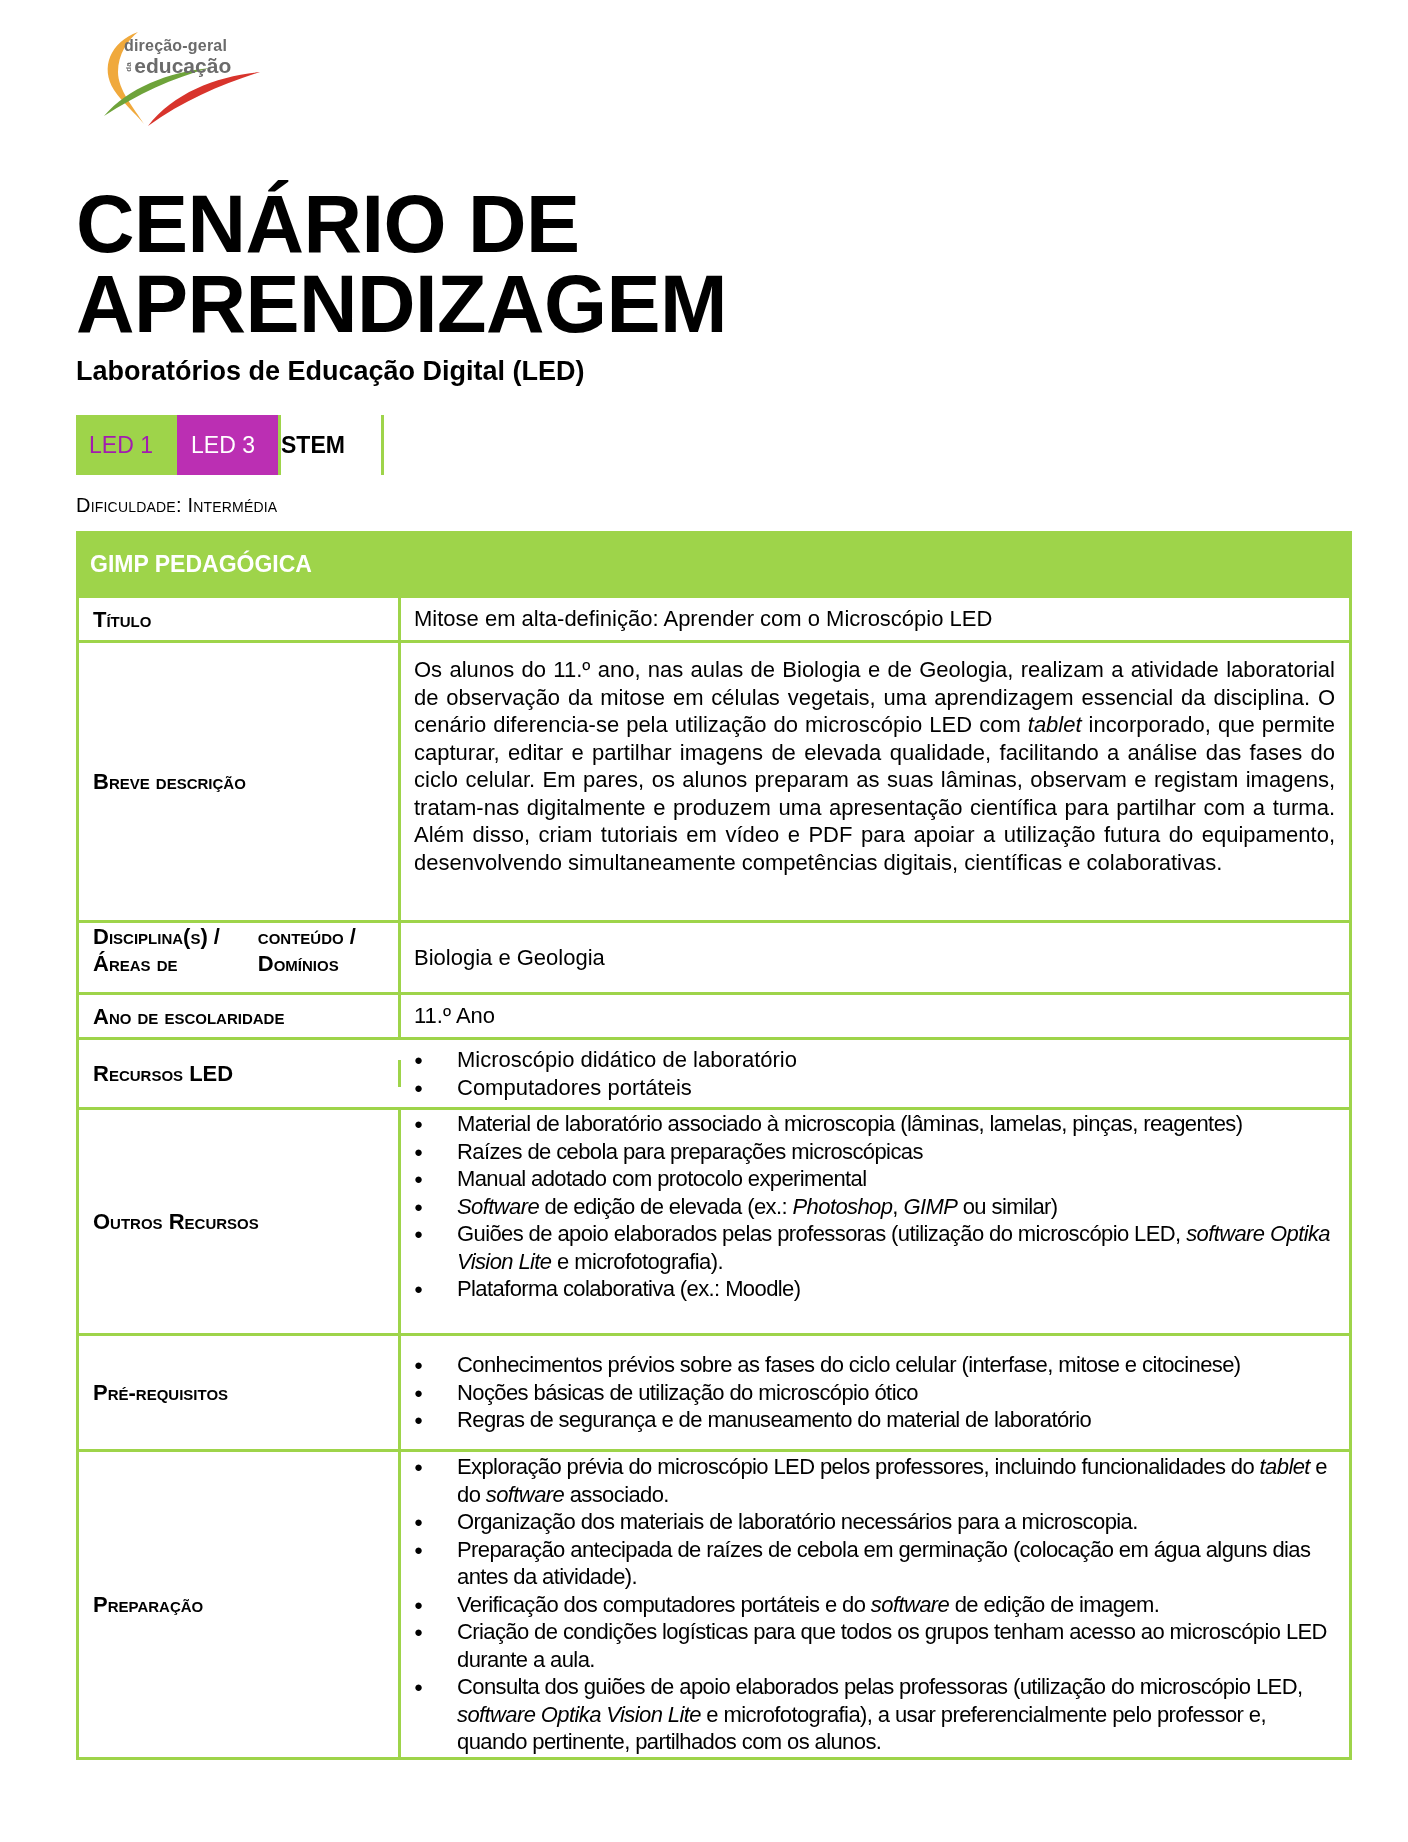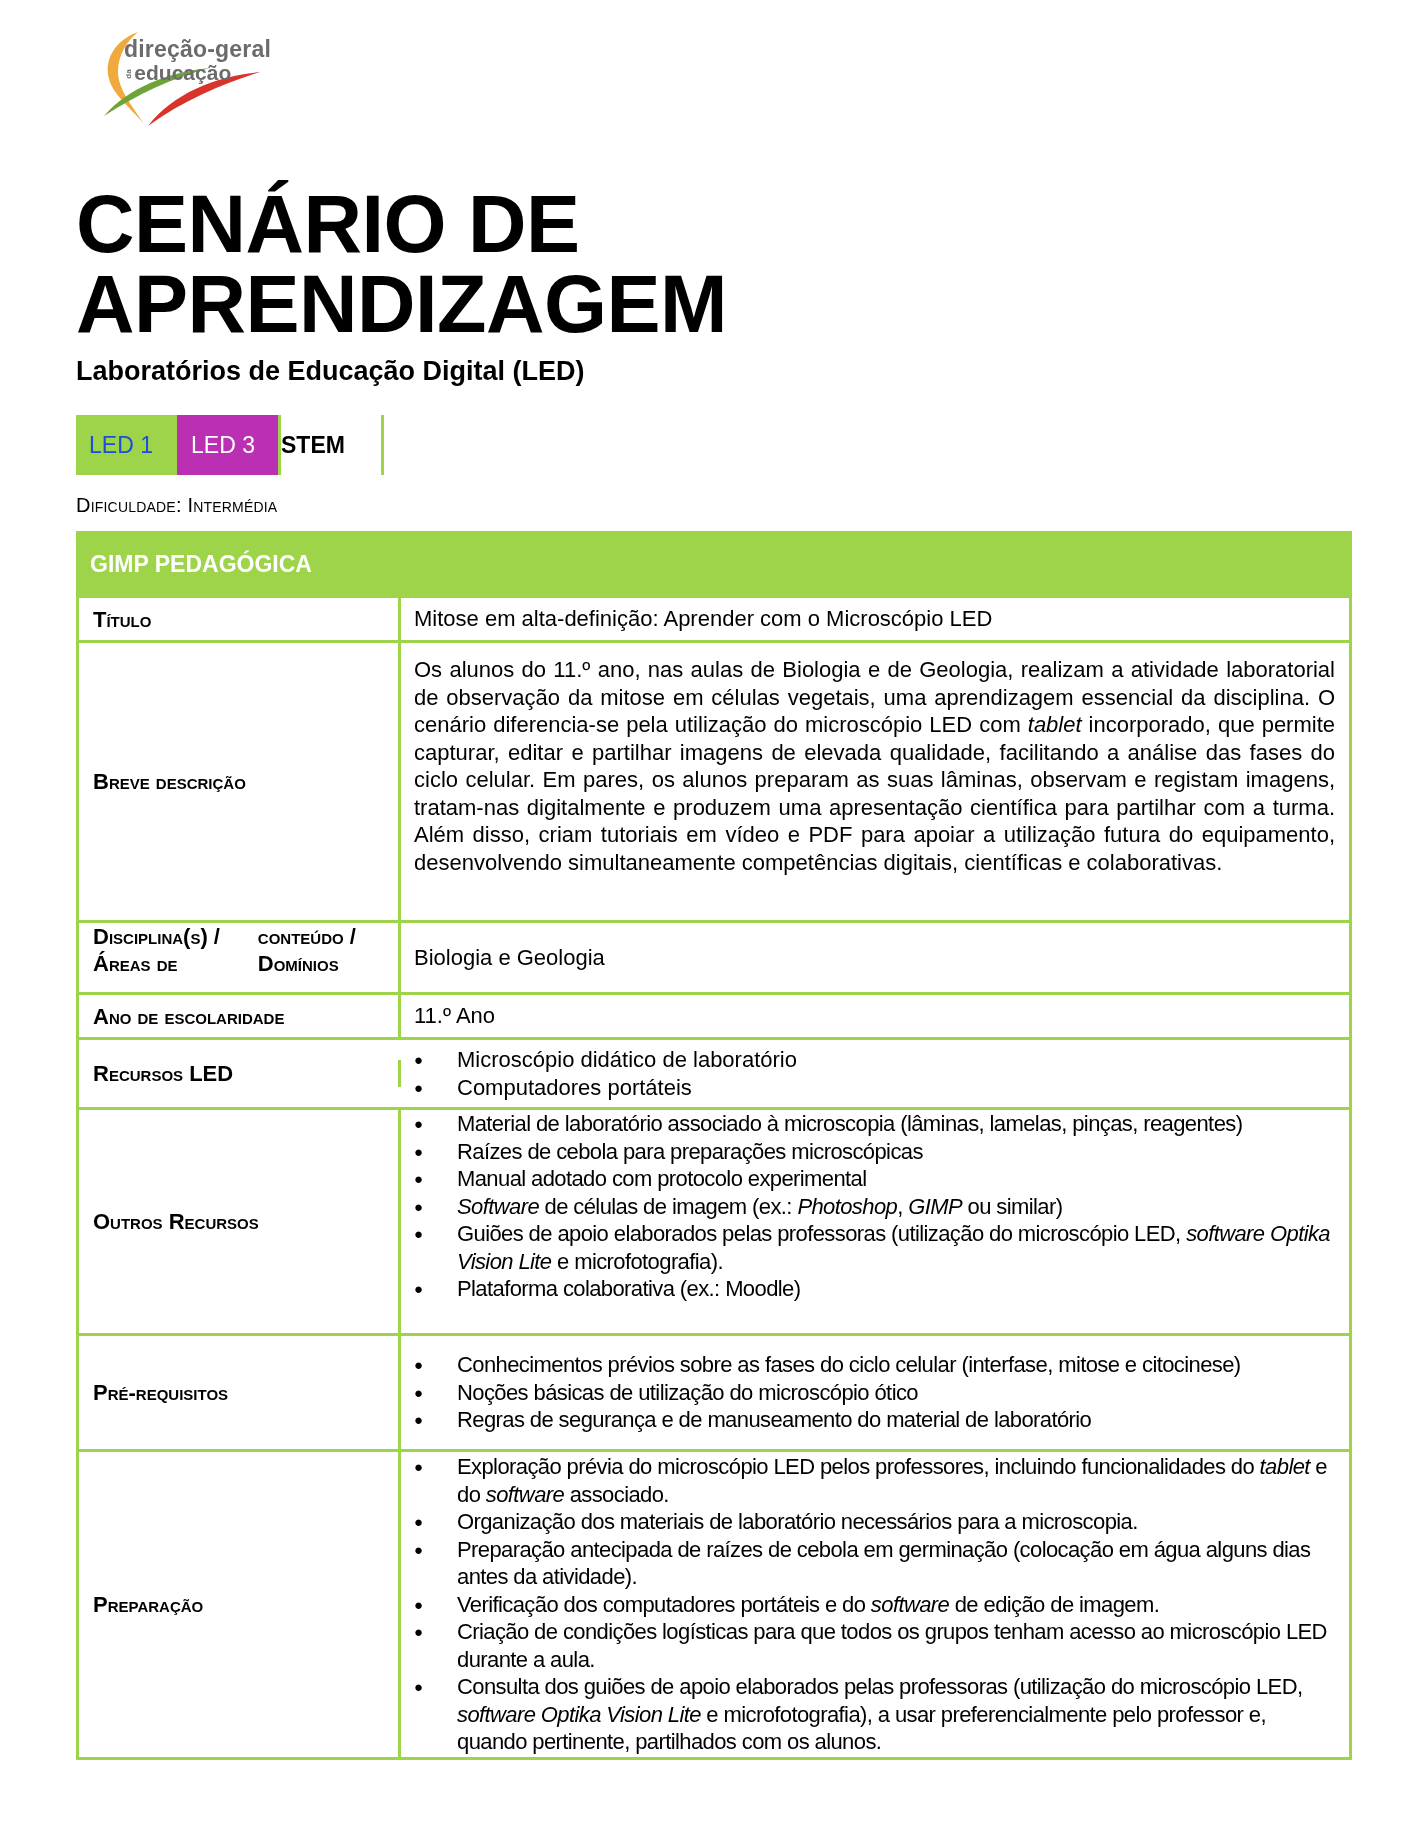--- a/index.html
+++ b/index.html
@@ -1,29 +1,29 @@
 <!DOCTYPE html>
 <html><head>
 <meta charset="utf-8">
 <style>
   html, body { margin: 0; padding: 0; background: #ffffff; }
   body { width: 1408px; height: 1842px; position: relative; overflow: hidden;
          font-family: "Liberation Sans", sans-serif; color: #000; }
   .logo { position: absolute; left: 98px; top: 28px; width: 170px; height: 100px; }
   .logo-text { position: absolute; left: 124px; top: 38px; color: #6b6b6b; font-weight: bold;
                font-family: "Liberation Sans", sans-serif; line-height: 1; }
-  .logo-text .l1 { font-size: 23px; display: block; letter-spacing: 0.2px; }
+  .logo-text .l1 { font-size: 16px; display: block; letter-spacing: 0.2px; }
   .logo-text .l2 { font-size: 21px; display: block; margin-top: 1px; }
   .logo-text .da { font-size: 8px; display: inline-block; transform: rotate(-90deg); vertical-align: middle; margin-right: 1px; }
   .main-title { position: absolute; left: 76px; top: 184px; margin: 0; font-weight: bold;
                 font-size: 81px; line-height: 80px; letter-spacing: -0.5px; }
   .subtitle { position: absolute; left: 76px; top: 356px; margin: 0; font-weight: bold; font-size: 27px; }
   .tags { position: absolute; left: 76px; top: 415px; height: 60px; display: flex; }
   .tag { height: 60px; display: flex; align-items: center; font-size: 23px; box-sizing: border-box; }
-  .tag.led1 { background: #9ed44a; color: #1d4ed8; width: 101px; padding-left: 13px; }
+  .tag.led1 { background: #9ed44a; color: #a21caf; width: 101px; padding-left: 13px; }
   .tag.led3 { background: #bb2fb3; color: #fff; width: 101px; padding-left: 14px; }
   .tag.stem { background: #fff; color: #000; font-weight: bold; width: 106px; padding-left: 0;
               border-left: 3px solid #9ed44a; border-right: 3px solid #9ed44a; }
   .difficulty { position: absolute; left: 76px; top: 494px; font-size: 20px; font-variant: small-caps; letter-spacing: 0.2px; }
   .sheet { position: absolute; left: 76px; top: 531px; width: 1276px; border: 3px solid #9ed44a;
            border-top: none; box-sizing: border-box; }
   .sheet-header { background: #9ed44a; color: #fff; font-weight: bold; font-size: 23px; height: 67px;
                   display: flex; align-items: center; padding-left: 14px; margin: 0 -3px; }
   .row { display: flex; border-top: 3px solid #9ed44a; box-sizing: border-box; }
   .row:first-of-type { border-top: none; }
@@ -111,21 +111,21 @@
     </div>
   </div>
 
   <div class="row" style="height:226px;">
     <div class="label">Outros Recursos</div>
     <div class="value narrow" style="justify-content:flex-start; padding-top:0;">
       <ul class="bullets">
         <li>Material de laboratório associado à microscopia (lâminas, lamelas, pinças, reagentes)</li>
         <li>Raízes de cebola para preparações microscópicas</li>
         <li>Manual adotado com protocolo experimental</li>
-        <li><i>Software</i><span> de células de imagem (ex.: </span><i>Photoshop</i><span>, </span><i>GIMP</i><span> ou similar)</span></li>
+        <li><i>Software</i><span> de edição de elevada (ex.: </span><i>Photoshop</i><span>, </span><i>GIMP</i><span> ou similar)</span></li>
         <li><span>Guiões de apoio elaborados pelas professoras (utilização do microscópio LED, </span><i>software Optika Vision Lite</i><span> e microfotografia).</span></li>
         <li>Plataforma colaborativa (ex.: Moodle)</li>
       </ul>
     </div>
   </div>
 
   <div class="row" style="height:116px;">
     <div class="label">Pré-requisitos</div>
     <div class="value narrow">
       <ul class="bullets">

